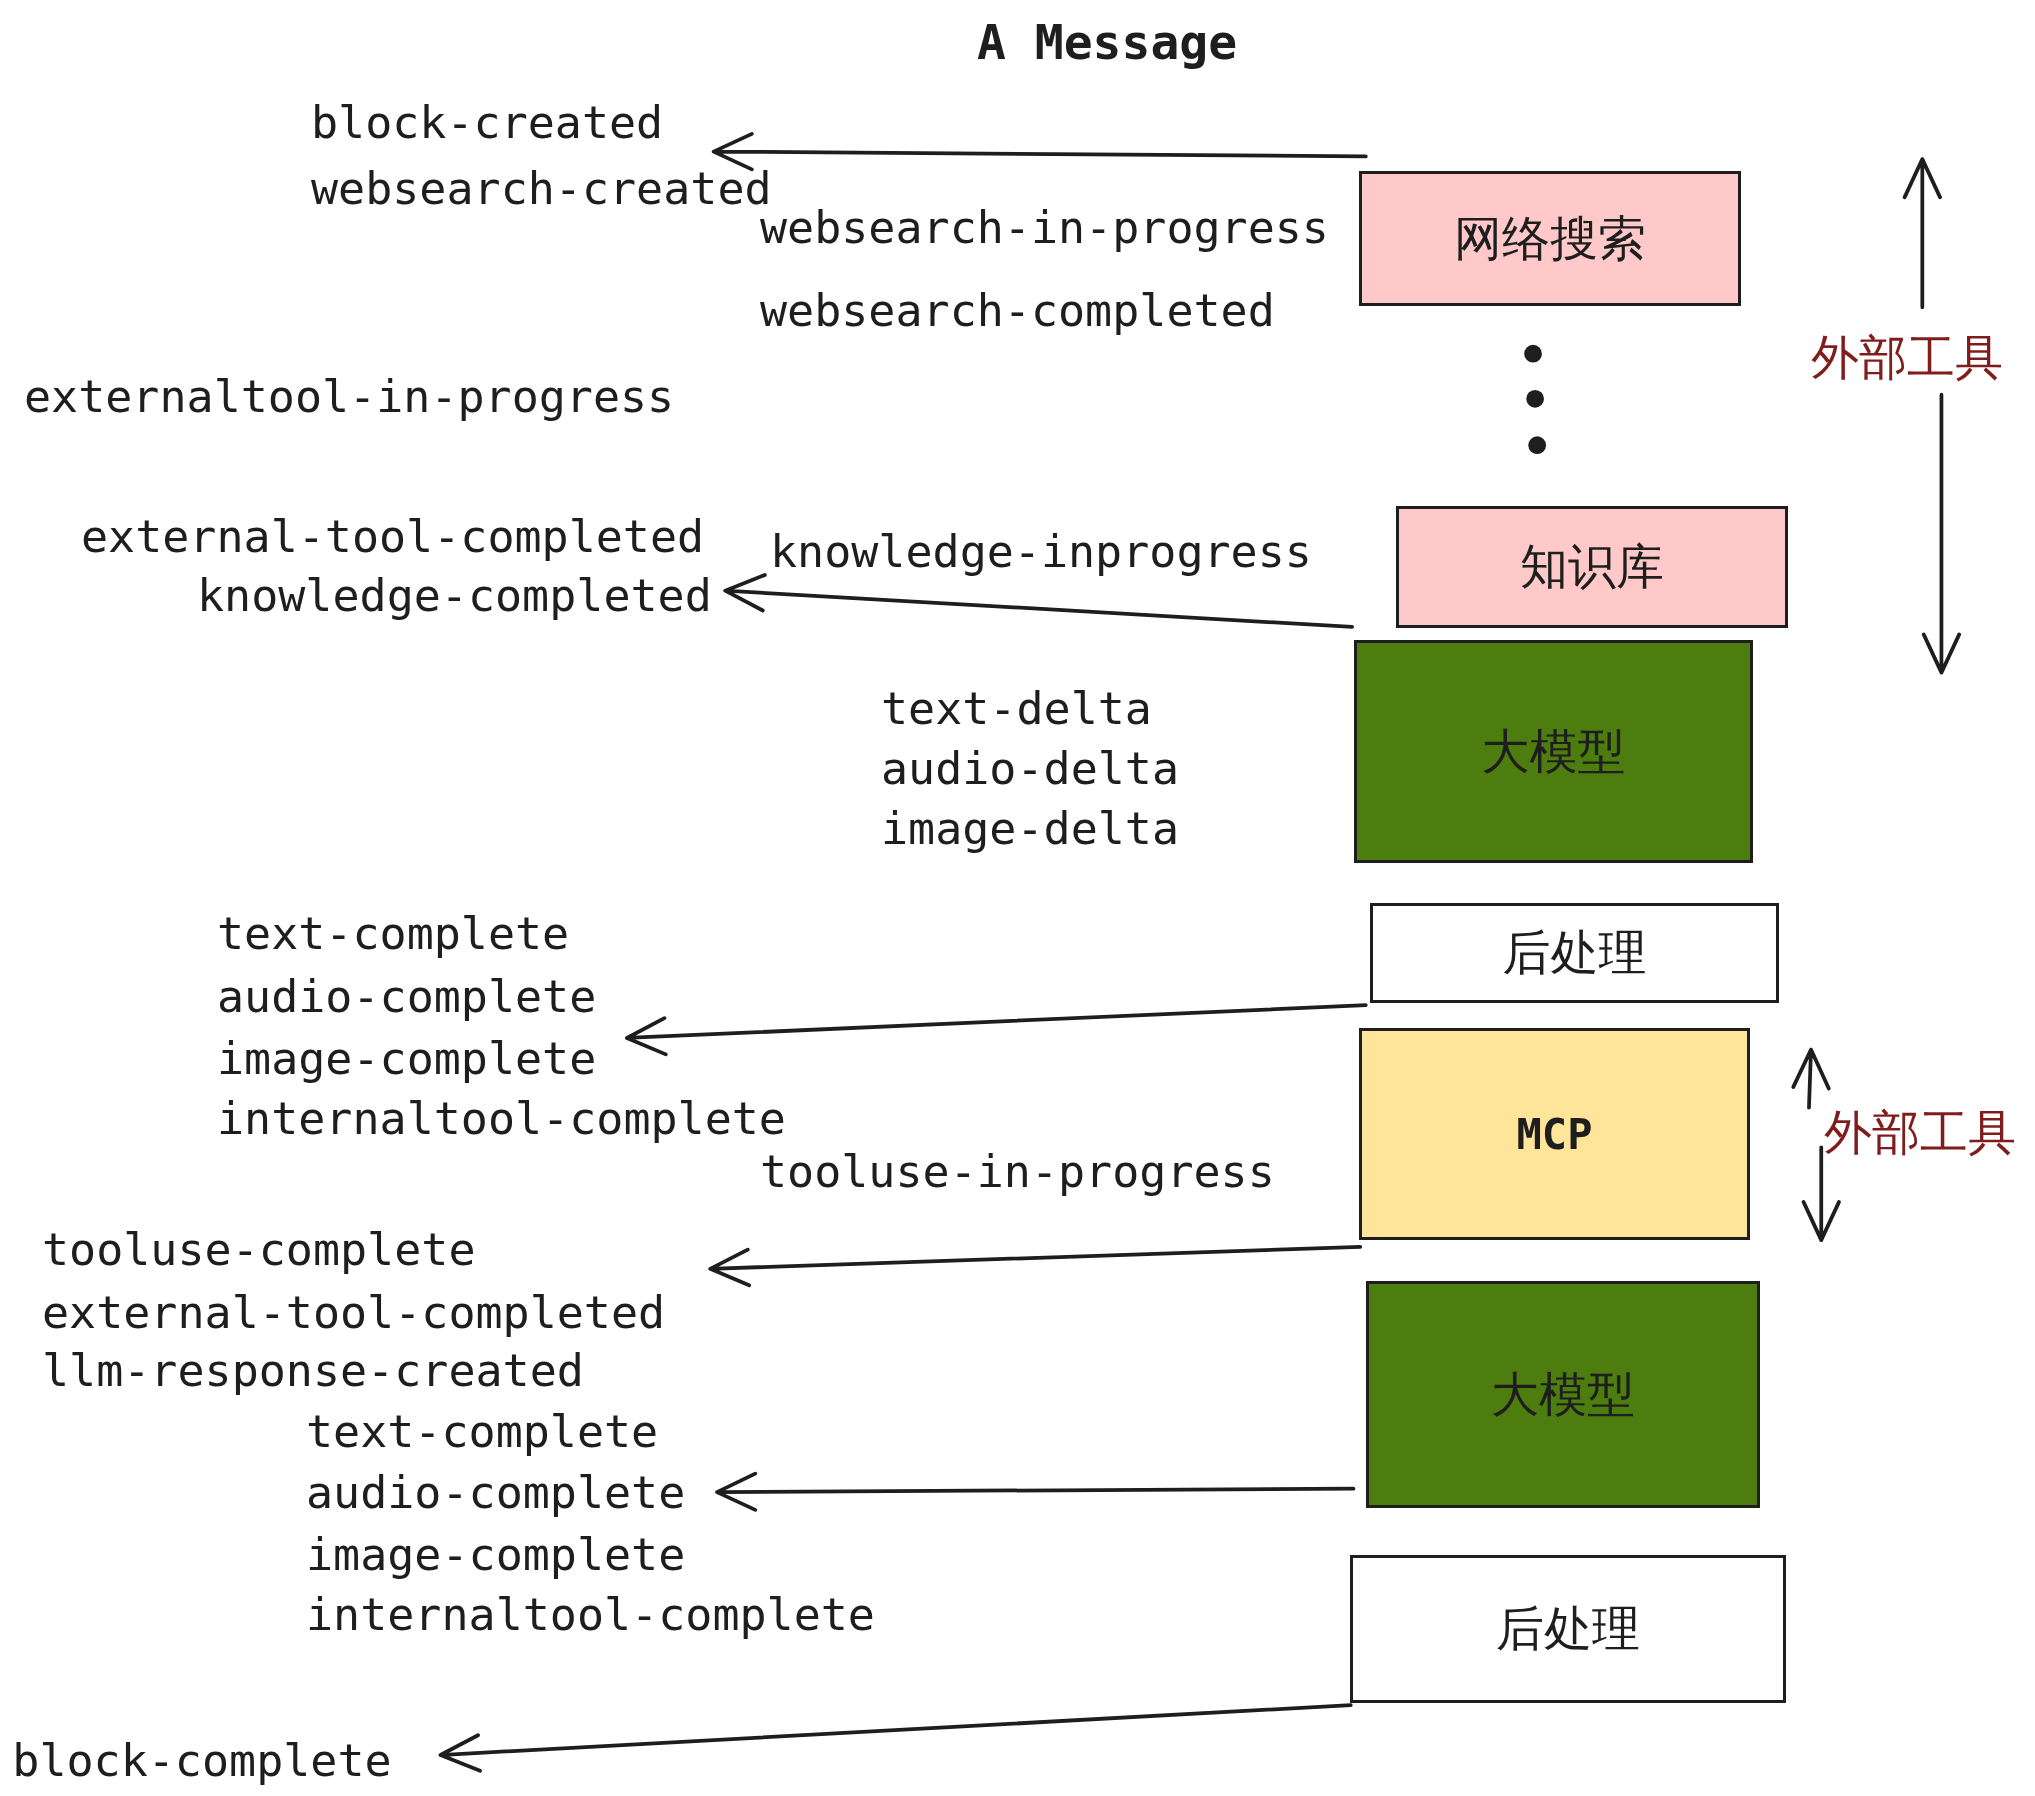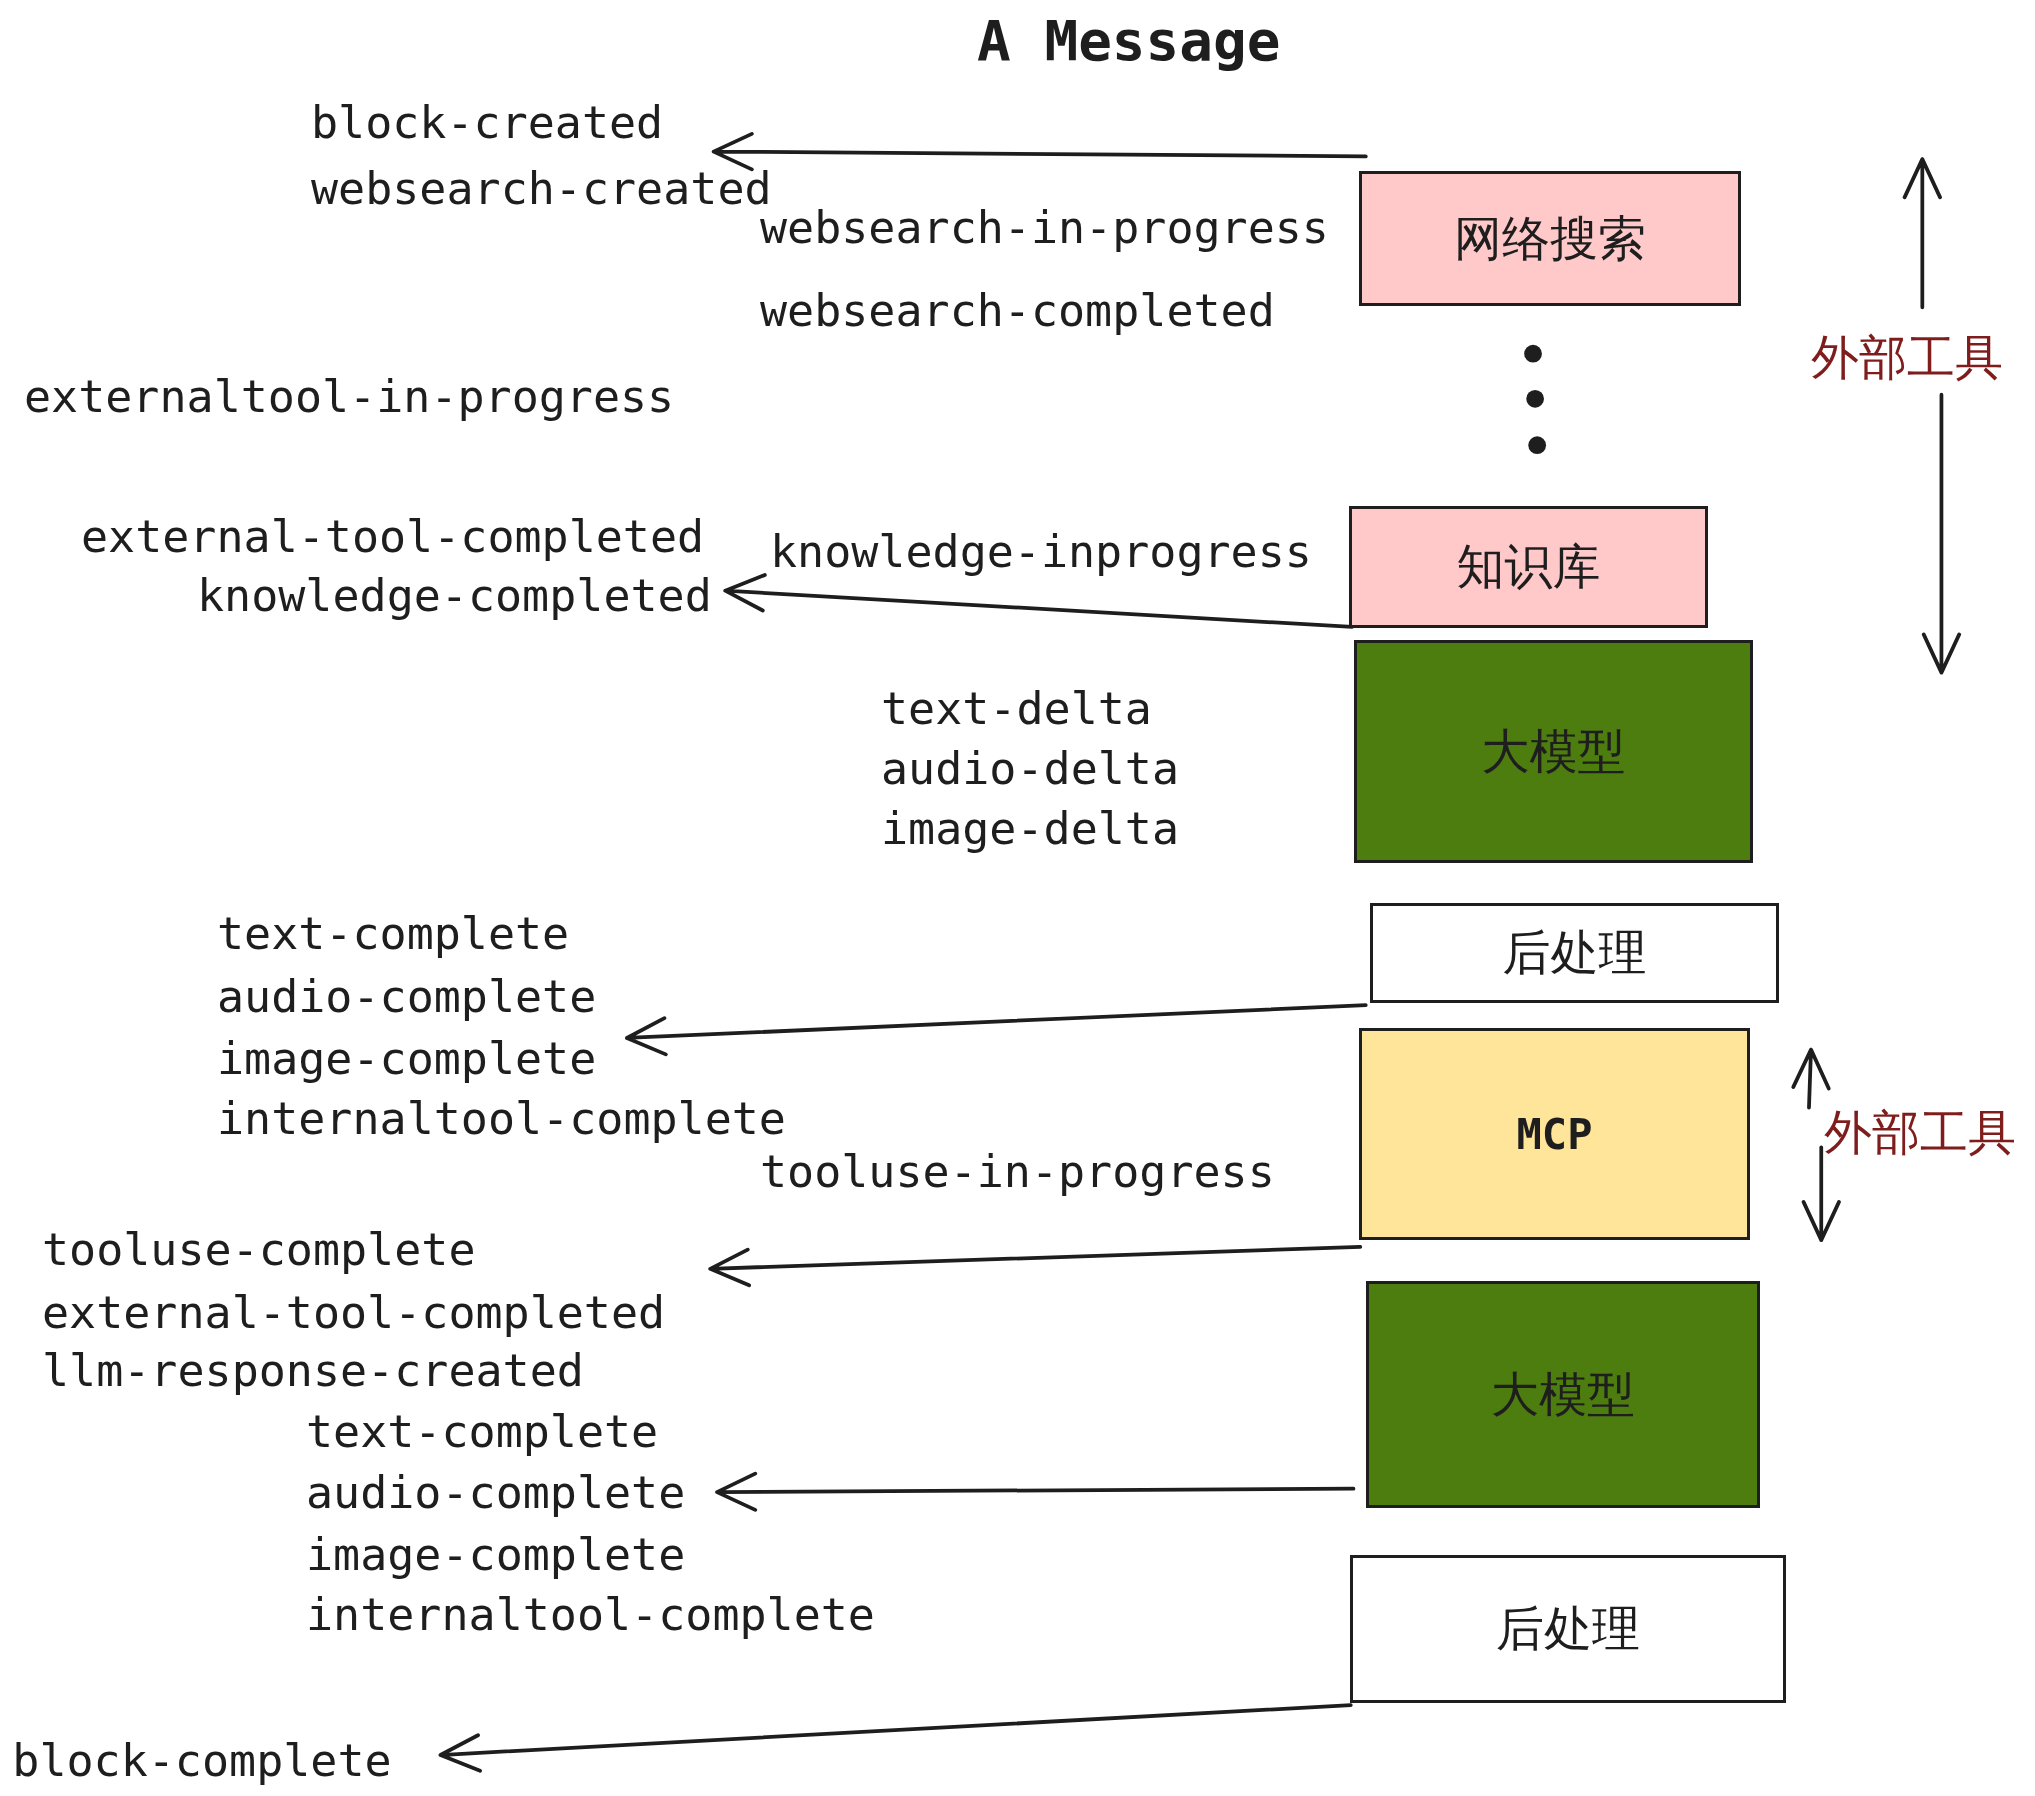--- a/index.html
+++ b/index.html
@@ -1,18 +1,18 @@
 <!DOCTYPE html>
 <html style="font-size:11px"><head>
 <meta charset="utf-8">
 <style>
   html,body{margin:0;padding:0;background:#ffffff;}
   .page{position:relative;width:2035px;height:1796px;background:#ffffff;overflow:hidden;
         font-family:"DejaVu Sans Mono", monospace;color:#1e1e1e;}
-  .title{position:absolute;left:977px;top:8px;font-size:56px;font-weight:bold;white-space:nowrap;}
+  .title{position:absolute;left:977px;top:14px;font-size:48px;font-weight:bold;white-space:nowrap;}
   .ev{position:absolute;font-size:45px;line-height:1.15;white-space:nowrap;font-weight:500;}
   .box{position:absolute;border:3.4px solid #1e1e1e;box-sizing:border-box;
        display:flex;align-items:center;justify-content:center;}
   .box .lbl{font-family:"DejaVu Sans", "Liberation Sans", sans-serif;font-size:48px;font-weight:500;
             color:#1e1e1e;white-space:nowrap;}
   .box.mono .lbl{font-family:"DejaVu Sans Mono", monospace;font-size:42px;font-weight:bold;text-align:right;}
   .pink{background:#ffc9c9;} .green{background:#4d7c0f;} .yellow{background:#ffe599;} .white{background:#ffffff;}
   .side{position:absolute;font-family:"DejaVu Sans", "Liberation Sans", sans-serif;
         font-size:48px;font-weight:500;white-space:nowrap;color:#7f1d1d;}
   svg.arrows{position:absolute;left:0;top:0;width:2035px;height:1796px;pointer-events:none;}
@@ -40,21 +40,21 @@
       <circle cx="2248" cy="584" r="13"></circle>
       <circle cx="2251" cy="652" r="13"></circle>
     </g>
   </svg>
 
   <div class="title">A Message</div>
 
   <div class="box pink" style="left:1359px;top:171px;width:382px;height:135px;">
     <span class="lbl">网络搜索</span>
   </div>
-  <div class="box pink" style="left:1349px;top:506px;width:359px;height:122px;">
+  <div class="box pink" style="left:1396px;top:506px;width:392px;height:122px;">
     <span class="lbl">知识库</span>
   </div>
   <div class="box green" style="left:1354px;top:640px;width:399px;height:223px;">
     <span class="lbl">大模型</span>
   </div>
   <div class="box white" style="left:1370px;top:903px;width:409px;height:100px;">
     <span class="lbl">后处理</span>
   </div>
   <div class="box yellow mono" style="left:1359px;top:1028px;width:391px;height:212px;">
     <span class="lbl">MCP</span>

